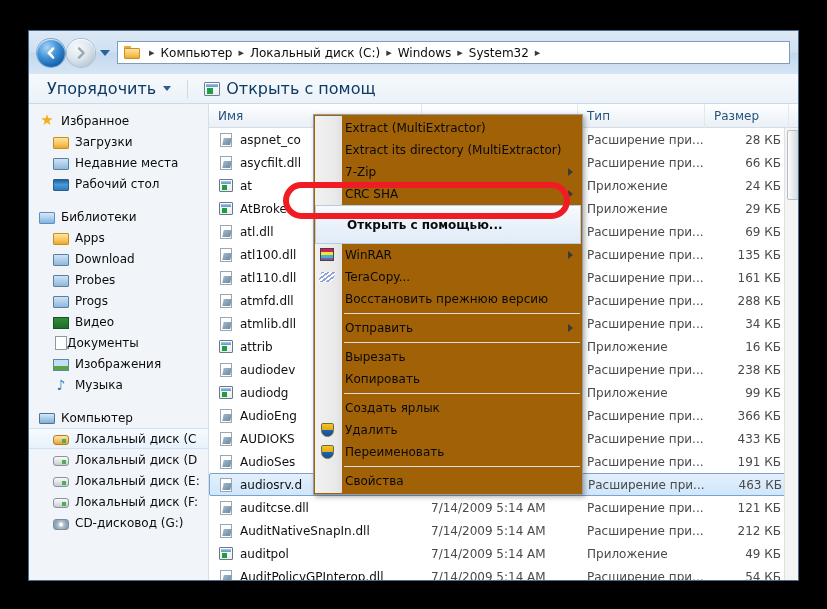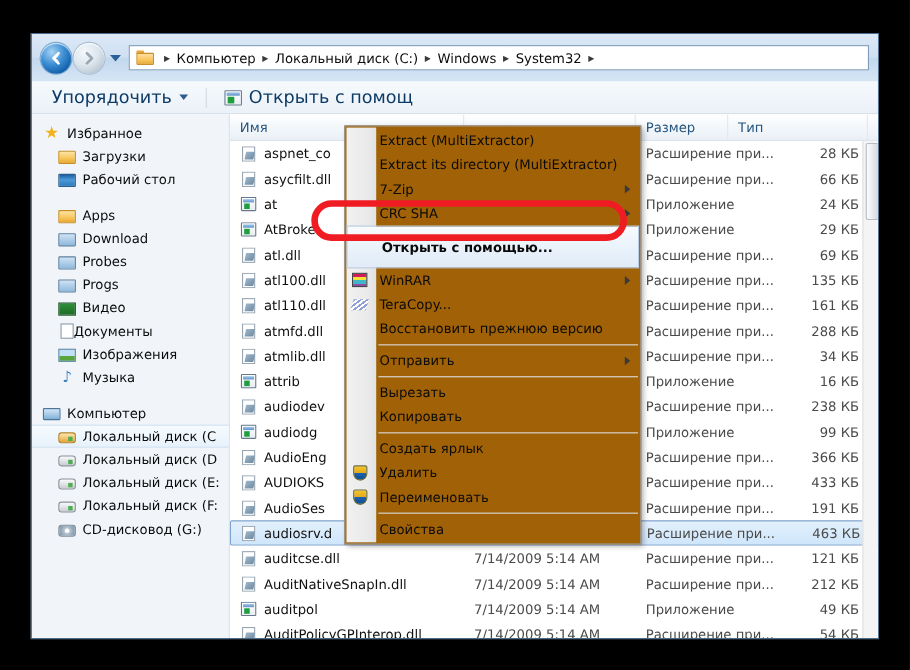--- a/index.html
+++ b/index.html
@@ -405,26 +405,34 @@
 
         <div class="sb-row">
           <span class="sb-ico ico-star">★</span>
           <span class="sb-txt">Избранное</span>
         </div>
         <div class="sb-row child">
           <span class="sb-ico ico-folder"></span>
           <span class="sb-txt">Загрузки</span>
         </div>
         <div class="sb-row child">
+          <span class="sb-ico ico-mon"></span>
+          <span class="sb-txt">Недавние места</span>
+        </div>
+        <div class="sb-row child">
           <span class="sb-ico ico-desk"></span>
           <span class="sb-txt">Рабочий стол</span>
         </div>
 
         <div class="sb-gap"></div>
 
+        <div class="sb-row">
+          <span class="sb-ico ico-folder lib"></span>
+          <span class="sb-txt">Библиотеки</span>
+        </div>
         <div class="sb-row child">
           <span class="sb-ico ico-folder"></span>
           <span class="sb-txt">Apps</span>
         </div>
         <div class="sb-row child">
           <span class="sb-ico ico-mon"></span>
           <span class="sb-txt">Download</span>
         </div>
         <div class="sb-row child">
           <span class="sb-ico ico-mon"></span>
@@ -476,22 +484,22 @@
         <div class="sb-row child">
           <span class="sb-ico ico-cd"></span>
           <span class="sb-txt">CD-дисковод (G:)</span>
         </div>
       </div>
 
       <div id="filepane">
         <div id="colheader">
           <div class="col name">Имя</div>
           <div class="col date"></div>
+          <div class="col type">Тип</div>
           <div class="col size">Размер</div>
-          <div class="col type">Тип</div>
           <div class="col extra"></div>
         </div>
 
         <div id="filerows">
             <div class="frow">
               <div class="fc name">
                 <span class="fico dll"></span>
                 <span>aspnet_co</span>
               </div>
               <div class="fc date" style="text-align: right; padding-right: 8px;">M</div>

